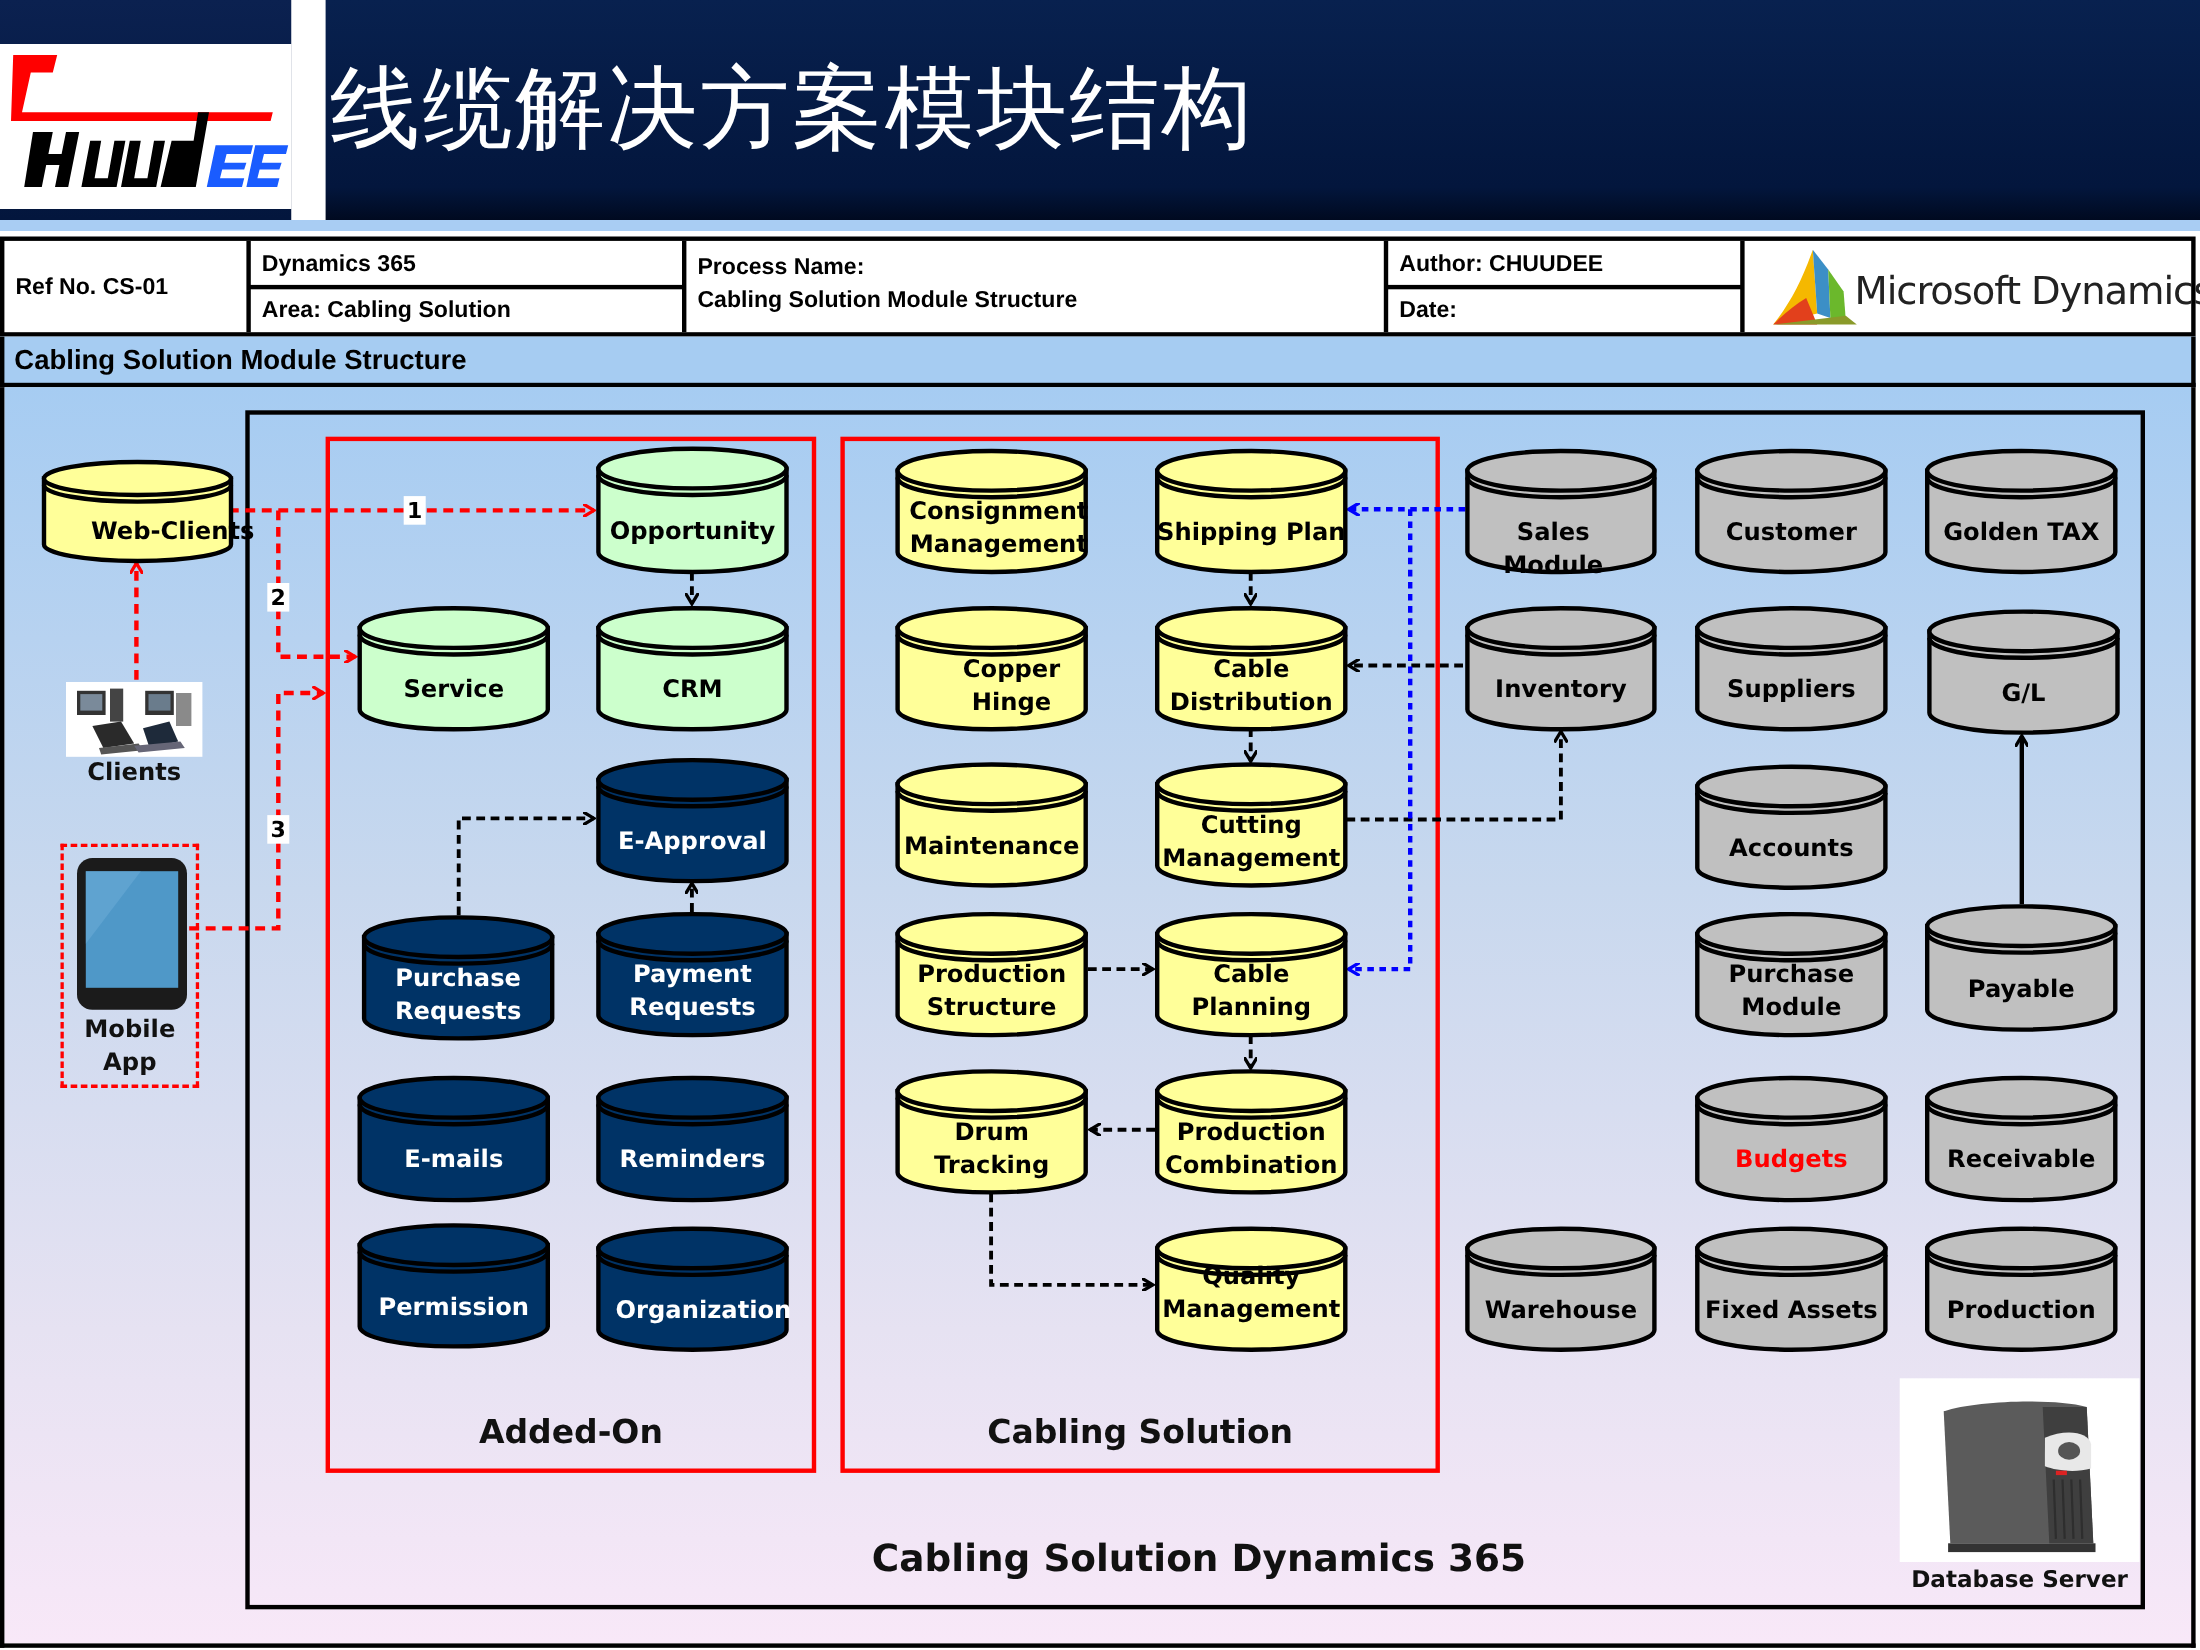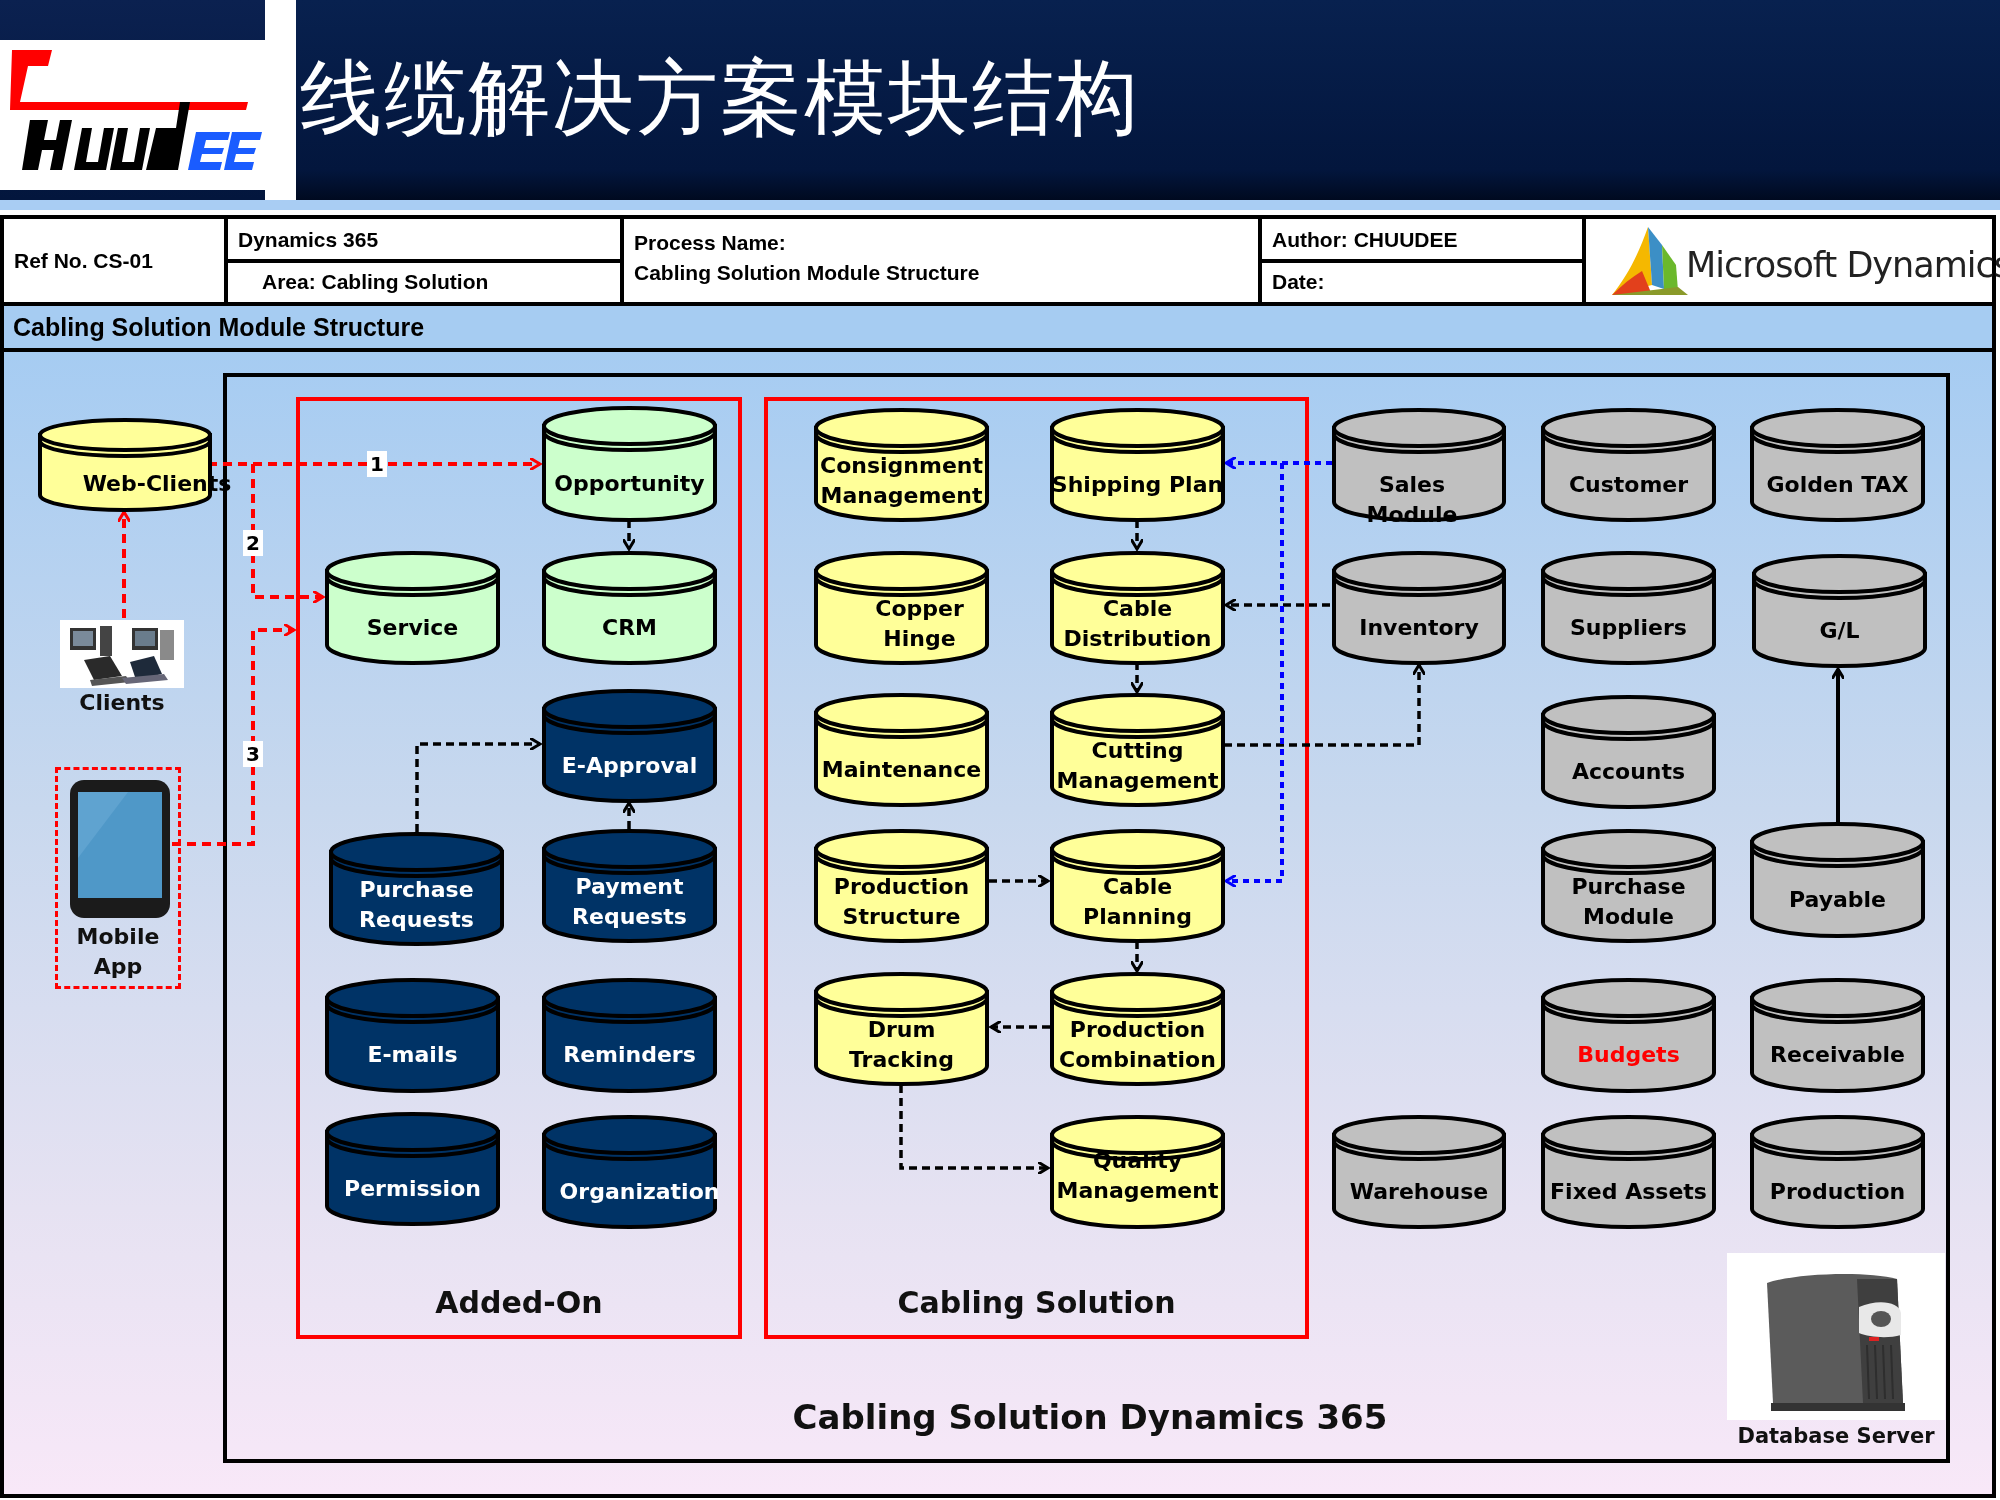--- a/index.html
+++ b/index.html
@@ -55,21 +55,21 @@
 <div class="abs" id="hdr-gap"></div>
 <div class="abs" id="hdr-main"></div>
 <div class="abs" id="hdr-title">线缆解决方案模块结构</div>
 <div class="abs" id="hdr-stripe"></div>
 
 <div class="abs" id="info">
   <div class="cell" style="left:0;top:0;width:222px;height:83px;">Ref No. CS-01</div>
   <div class="vline" style="left:220px;"></div>
   <div class="cell" style="left:224px;top:0;width:390px;height:41px;">Dynamics 365</div>
   <div class="hline" style="left:222px;top:40px;width:396px;"></div>
-  <div class="cell" style="left:224px;top:43px;width:390px;height:40px;margin-left:24px;">Area: Cabling Solution</div>
+  <div class="cell" style="left:224px;top:43px;width:390px;height:40px;">Area: Cabling Solution</div>
   <div class="vline" style="left:616px;"></div>
   <div class="abs" style="left:620px;top:0;width:634px;height:83px;padding-left:48px;">
     <div class="cell" style="left:0;top:8px;height:32px;">Process Name:</div>
     <div class="cell" style="left:0;top:38px;height:32px;">Cabling Solution Module Structure</div>
   </div>
   <div class="vline" style="left:1254px;"></div>
   <div class="cell" style="left:1258px;top:0;width:320px;height:41px;">Author: CHUUDEE</div>
   <div class="hline" style="left:1256px;top:40px;width:324px;"></div>
   <div class="cell" style="left:1258px;top:43px;width:320px;height:40px;">Date:</div>
   <div class="vline" style="left:1578px;"></div>
@@ -297,21 +297,21 @@
     <div class="cyl" style="left: 542px; top: 1115px; width: 175px; height: 112px;">
       <svg width="175" height="112" viewBox="0 0 175 112">
     <path d="M2 18 L2 94 A85.5 18 0 0 0 173 94 L173 18" fill="#003366" stroke="#000" stroke-width="4"></path>
     <ellipse cx="87.5" cy="20" rx="85.5" ry="18" fill="#003366" stroke="#000" stroke-width="4"></ellipse>
     <path d="M2 26 A85.5 18 0 0 0 173 26" fill="none" stroke="#000" stroke-width="4"></path>
   </svg>
       <div class="lbl" style="color: rgb(255, 255, 255); top: 62px; padding-left: 10px;">
         <div>Organization</div>
       </div>
     </div>
-    <div class="cyl" style="left: 814px; top: 408px; width: 175px; height: 112px;">
+    <div class="cyl" style="left: 814px; top: 408px; width: 175px; height: 112px; padding-left: 13px;">
       <svg width="175" height="112" viewBox="0 0 175 112">
     <path d="M2 18 L2 94 A85.5 18 0 0 0 173 94 L173 18" fill="#ffff99" stroke="#000" stroke-width="4"></path>
     <ellipse cx="87.5" cy="20" rx="85.5" ry="18" fill="#ffff99" stroke="#000" stroke-width="4"></ellipse>
     <path d="M2 26 A85.5 18 0 0 0 173 26" fill="none" stroke="#000" stroke-width="4"></path>
   </svg>
       <div class="lbl" style="color: rgb(0, 0, 0); top: 43px;">
         <div>Consignment</div>
         <div>Management</div>
       </div>
     </div>

